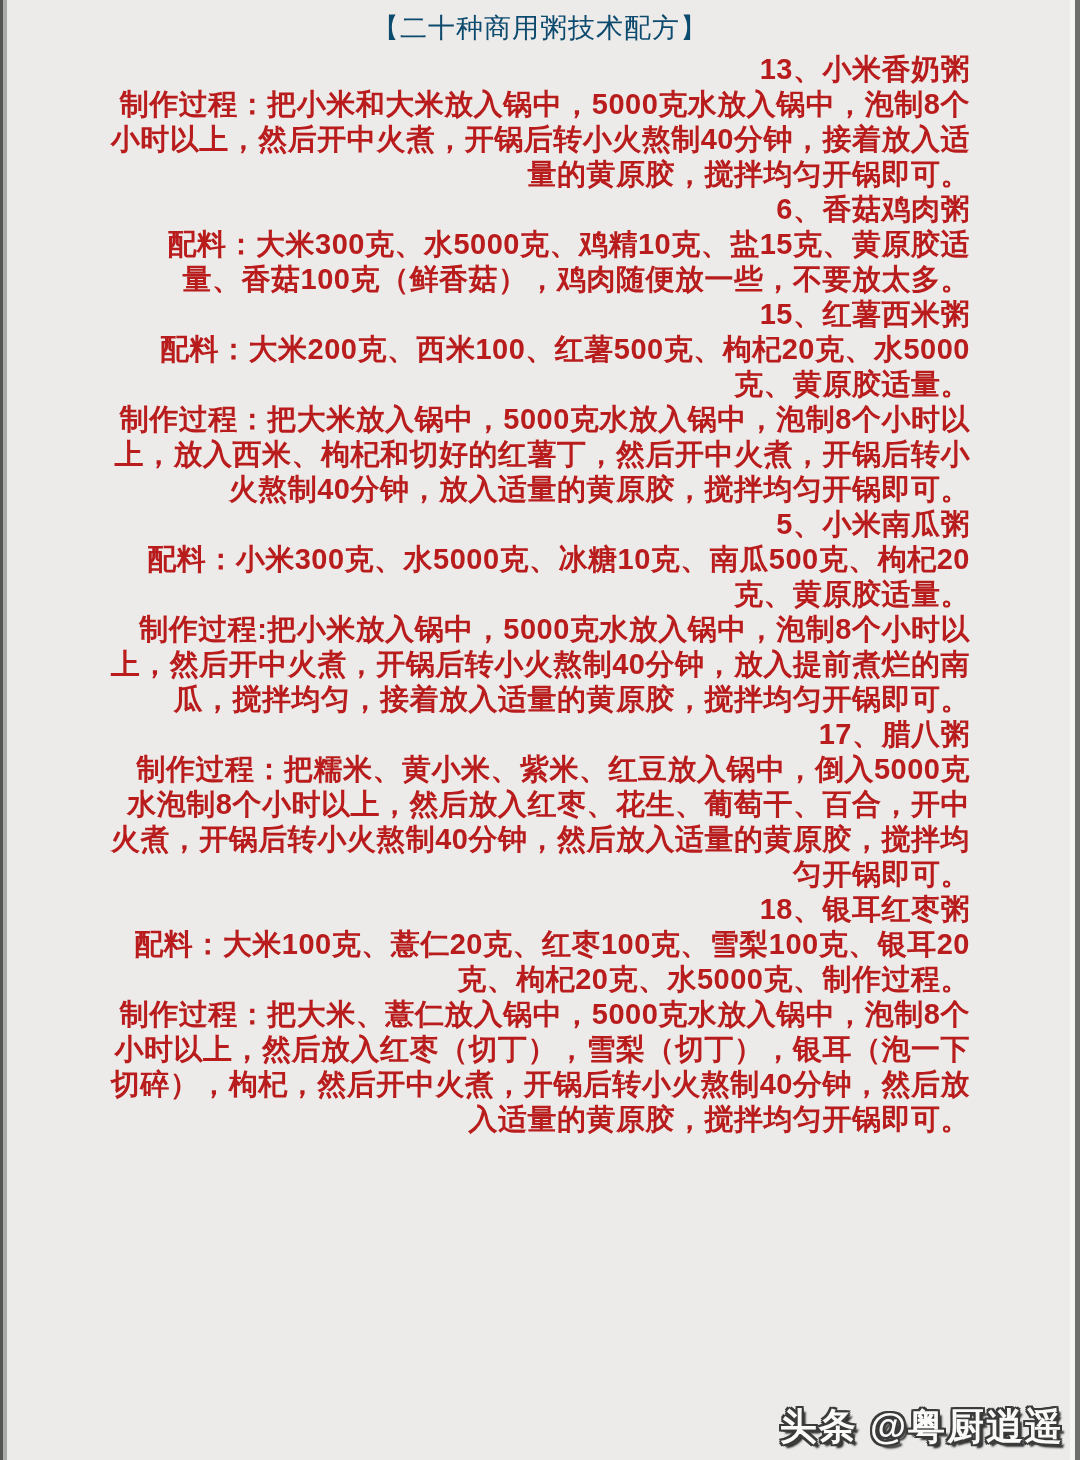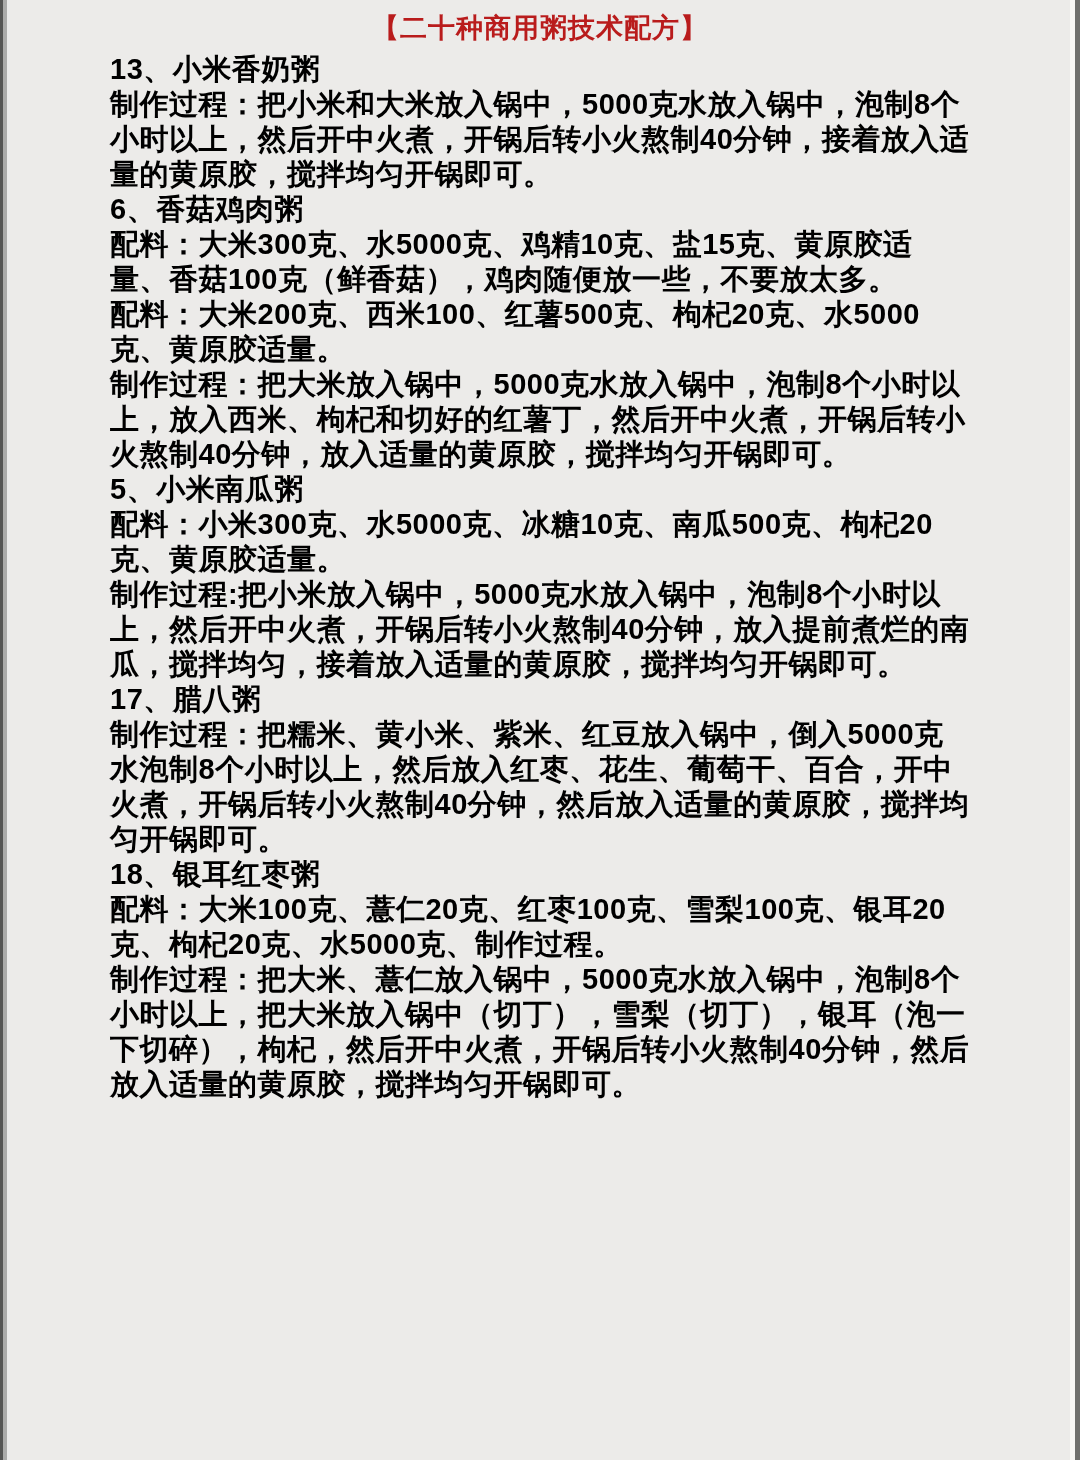--- a/index.html
+++ b/index.html
@@ -35,32 +35,32 @@
   .content {
     position: absolute;
     left: 110px;
     top: 8px;
     width: 860px;
     color: #2E2E2E;
   }
   .doc-title {
     text-align: center;
     font-size: 27px;
-    font-weight: 700;
-    color: #b91c1c;
+    font-weight: 400;
+    color: #0c4a6e;
     letter-spacing: 1px;
     line-height: 40px;
     margin-bottom: 4px;
   }
   .recipe p {
     font-size: 29px;
     line-height: 35px;
     font-weight: 600;
-    color: #000000;
-    text-align: left;
+    color: #b91c1c;
+    text-align: right;
     letter-spacing: 0.5px;
   }
   .recipe-heading { font-weight: 600; }
   .watermark {
     position: absolute;
     right: 16px;
     bottom: 8px;
     font-size: 37px;
     font-weight: 700;
     letter-spacing: 2px;
@@ -89,35 +89,37 @@
       <p class="recipe-heading">13、小米香奶粥</p>
       <p>制作过程：把小米和大米放入锅中，5000克水放入锅中，泡制8个小时以上，然后开中火煮，开锅后转小火熬制40分钟，接着放入适量的黄原胶，搅拌均匀开锅即可。</p>
     </div>
 
     <div class="recipe">
       <p class="recipe-heading">6、香菇鸡肉粥</p>
       <p>配料：大米300克、水5000克、鸡精10克、盐15克、黄原胶适量、香菇100克（鲜香菇），鸡肉随便放一些，不要放太多。</p>
     </div>
 
     <div class="recipe">
+      <p class="recipe-heading">15、红薯西米粥</p>
       <p>配料：大米200克、西米100、红薯500克、枸杞20克、水5000克、黄原胶适量。</p>
       <p>制作过程：把大米放入锅中，5000克水放入锅中，泡制8个小时以上，放入西米、枸杞和切好的红薯丁，然后开中火煮，开锅后转小火熬制40分钟，放入适量的黄原胶，搅拌均匀开锅即可。</p>
     </div>
 
     <div class="recipe">
       <p class="recipe-heading">5、小米南瓜粥</p>
       <p>配料：小米300克、水5000克、冰糖10克、南瓜500克、枸杞20克、黄原胶适量。</p>
       <p>制作过程:把小米放入锅中，5000克水放入锅中，泡制8个小时以上，然后开中火煮，开锅后转小火熬制40分钟，放入提前煮烂的南瓜，搅拌均匀，接着放入适量的黄原胶，搅拌均匀开锅即可。</p>
     </div>
 
     <div class="recipe">
       <p class="recipe-heading">17、腊八粥</p>
       <p>制作过程：把糯米、黄小米、紫米、红豆放入锅中，倒入5000克水泡制8个小时以上，然后放入红枣、花生、葡萄干、百合，开中火煮，开锅后转小火熬制40分钟，然后放入适量的黄原胶，搅拌均匀开锅即可。</p>
     </div>
 
     <div class="recipe">
       <p class="recipe-heading">18、银耳红枣粥</p>
       <p>配料：大米100克、薏仁20克、红枣100克、雪梨100克、银耳20克、枸杞20克、水5000克、制作过程。</p>
-      <p>制作过程：把大米、薏仁放入锅中，5000克水放入锅中，泡制8个小时以上，把大米放入锅中（切丁），雪梨（切丁），银耳（泡一下切碎），枸杞，然后开中火煮，开锅后转小火熬制40分钟，然后放入适量的黄原胶，搅拌均匀开锅即可。</p>
+      <p>制作过程：把大米、薏仁放入锅中，5000克水放入锅中，泡制8个小时以上，然后放入红枣（切丁），雪梨（切丁），银耳（泡一下切碎），枸杞，然后开中火煮，开锅后转小火熬制40分钟，然后放入适量的黄原胶，搅拌均匀开锅即可。</p>
     </div>
   </div>
 
+  <div class="watermark">头条 @粤厨逍遥</div>
 </div>
 
 </body></html>

